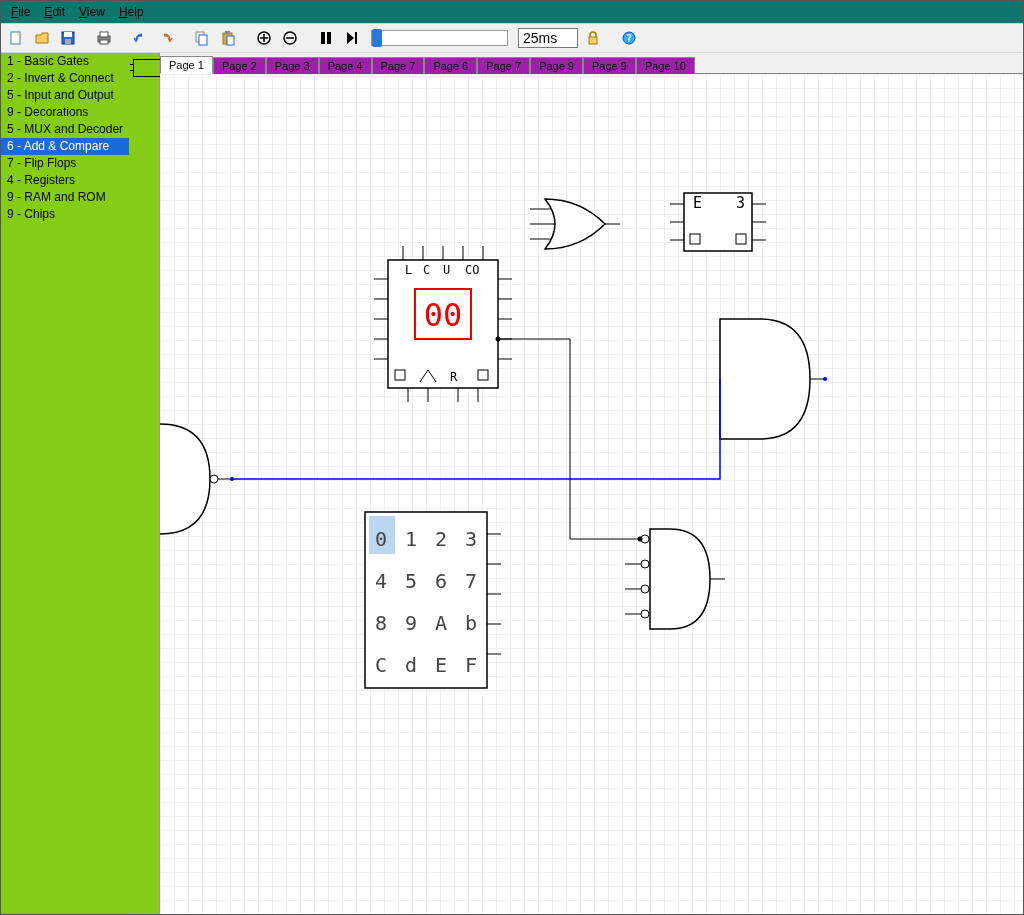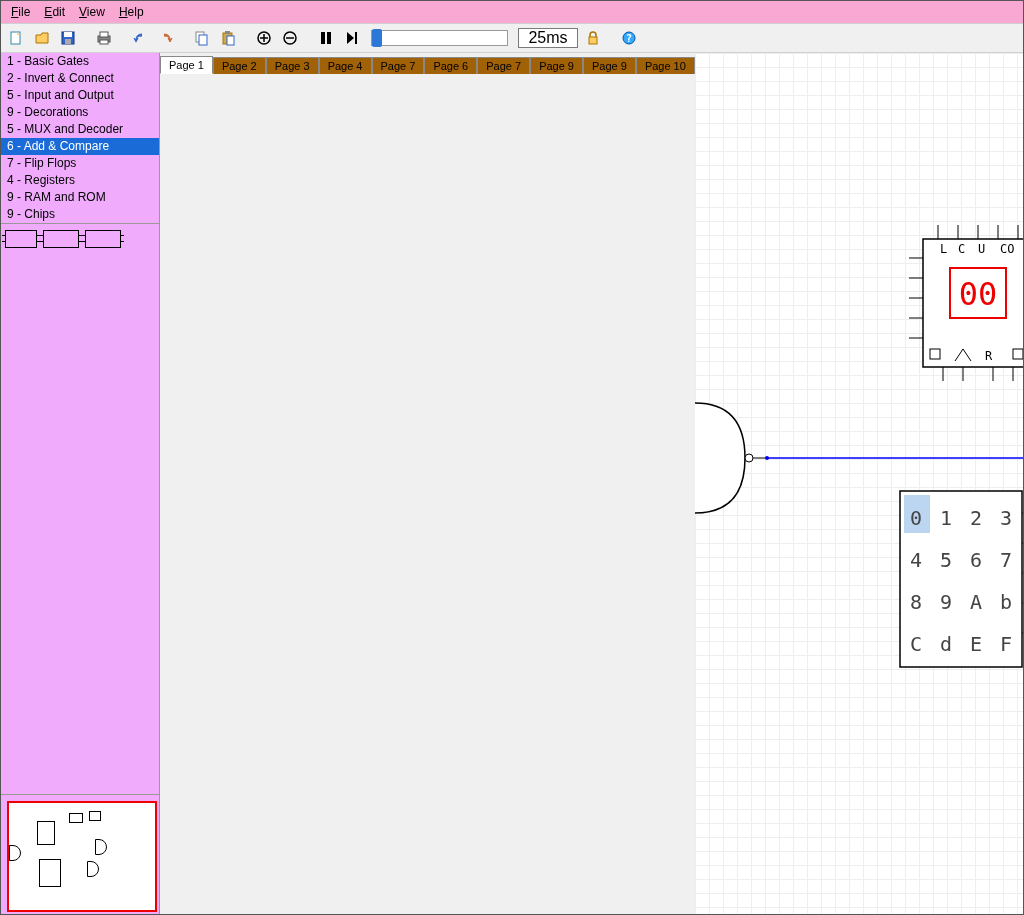--- a/index.html
+++ b/index.html
@@ -4,47 +4,47 @@
 <style>
 html,body{margin:0;padding:0;font-family:"Segoe UI",Tahoma,sans-serif;font-size:12px;color:#000;background:#fff;user-select:none}
 .window{width:1024px;height:915px;border:1px solid #555;box-sizing:border-box;display:flex;flex-direction:column;background:#f0f0f0}
 .titlebar{height:31px;background:#fff;display:flex;align-items:center;border-bottom:1px solid #ddd}
 .titlebar .app-icon{width:16px;height:16px;margin:0 6px 0 8px;display:inline-block;position:relative}
 .titlebar .app-icon::before{content:"";position:absolute;inset:2px;border:1px solid #468;}
 .titlebar .app-icon::after{content:"";position:absolute;left:4px;top:4px;width:4px;height:4px;background:#3a7}
 .title-text{flex:0 0 auto;font-size:12px}
 .title-spacer{flex:1}
 .win-btn{width:46px;height:31px;display:flex;align-items:center;justify-content:center;font-family:inherit}
-.menubar{height:22px;background:#f9a8d4;display:flex;align-items:center;padding:0 4px;gap:2px}
+.menubar{height:22px;background:#0f766e;display:flex;align-items:center;padding:0 4px;gap:2px}
 .menu-item{padding:2px 6px}
 .menu-item u{text-decoration:underline}
 .toolbar{height:28px;background:#f0f0f0;border-top:1px solid #d0d0d0;border-bottom:1px solid #d0d0d0;display:flex;align-items:center;padding:0 4px;gap:4px}
 .tool-btn{width:22px;height:22px;display:flex;align-items:center;justify-content:center;border-radius:2px}
 .tool-sep{width:6px}
 .slider-wrap{display:flex;align-items:center;margin-left:4px}
 .slider-track{width:135px;height:14px;border:1px solid #999;background:#fff;position:relative}
 .slider-thumb{position:absolute;left:0;top:-2px;width:10px;height:18px;background:#2b78d7;border-radius:2px}
-.speed-box{width:50px;height:18px;border:1px solid #7a7a7a;background:#fff;margin-left:6px;text-align:center;padding:0 4px;line-height:18px;font-size:16px}
+.speed-box{width:50px;height:18px;border:1px solid #7a7a7a;background:#fff;margin-left:6px;text-align:left;padding:0 4px;line-height:18px;font-size:14px}
 .body{flex:1;display:flex;min-height:0}
-.sidebar{width:158px;border-right:1px solid #999;background:#f0abfc;display:flex;flex-direction:column}
+.sidebar{width:158px;border-right:1px solid #999;background:#84cc16;display:flex;flex-direction:row}
 .cat-list{border-bottom:1px solid #999}
 .cat-item{padding:1px 6px;font-size:12px;line-height:15px;white-space:nowrap}
 .cat-item.selected{background:#1a6bd8;color:#fff}
 .parts-area{padding:6px 4px;display:flex;gap:6px;align-items:flex-start}
 .part-icon{width:30px;height:16px;border:1px solid #000;position:relative}
 .part-icon::before,.part-icon::after{content:"";position:absolute;width:4px;height:1px;background:#000}
 .part-icon::before{left:-4px;top:4px;box-shadow:0 6px 0 #000}
 .part-icon::after{right:-4px;top:4px;box-shadow:0 6px 0 #000}
 .side-spacer{flex:1}
 .minimap{height:120px;border-top:1px solid #999;padding:6px;box-sizing:border-box}
 .minimap-box{width:100%;height:100%;border:2px solid #e00;position:relative;background:#fff}
 .mm-shape{position:absolute;border:1px solid #000}
-.main{flex:1;display:flex;flex-direction:row;min-width:0}
+.main{flex:1;display:flex;flex-direction:column;min-width:0}
 .tabs{height:20px;background:#f0f0f0;display:flex;align-items:flex-end;border-bottom:1px solid #888;padding-left:0}
-.tab{padding:2px 8px;border:1px solid #888;border-bottom:none;background:#a16207;font-size:11px;margin-right:0;position:relative;top:1px}
+.tab{padding:2px 8px;border:1px solid #888;border-bottom:none;background:#a21caf;font-size:11px;margin-right:0;position:relative;top:1px}
 .tab.active{background:#fff;border-bottom:1px solid #fff;z-index:2}
 .canvas-wrap{flex:1;overflow:hidden;position:relative;background:#fff}
 .canvas{position:absolute;inset:0;background-image:linear-gradient(#eee 1px,transparent 1px),linear-gradient(90deg,#eee 1px,transparent 1px);background-size:14px 14px}
 svg.schematic{position:absolute;inset:0;width:100%;height:100%}
 svg text{font-family:Consolas,monospace}
 .seg7{font-family:Consolas,monospace;font-size:15px;letter-spacing:2px}
 .hexkey{font-family:Consolas,monospace;font-size:20px;fill:#444}
 </style>
 </head>
 <body>

